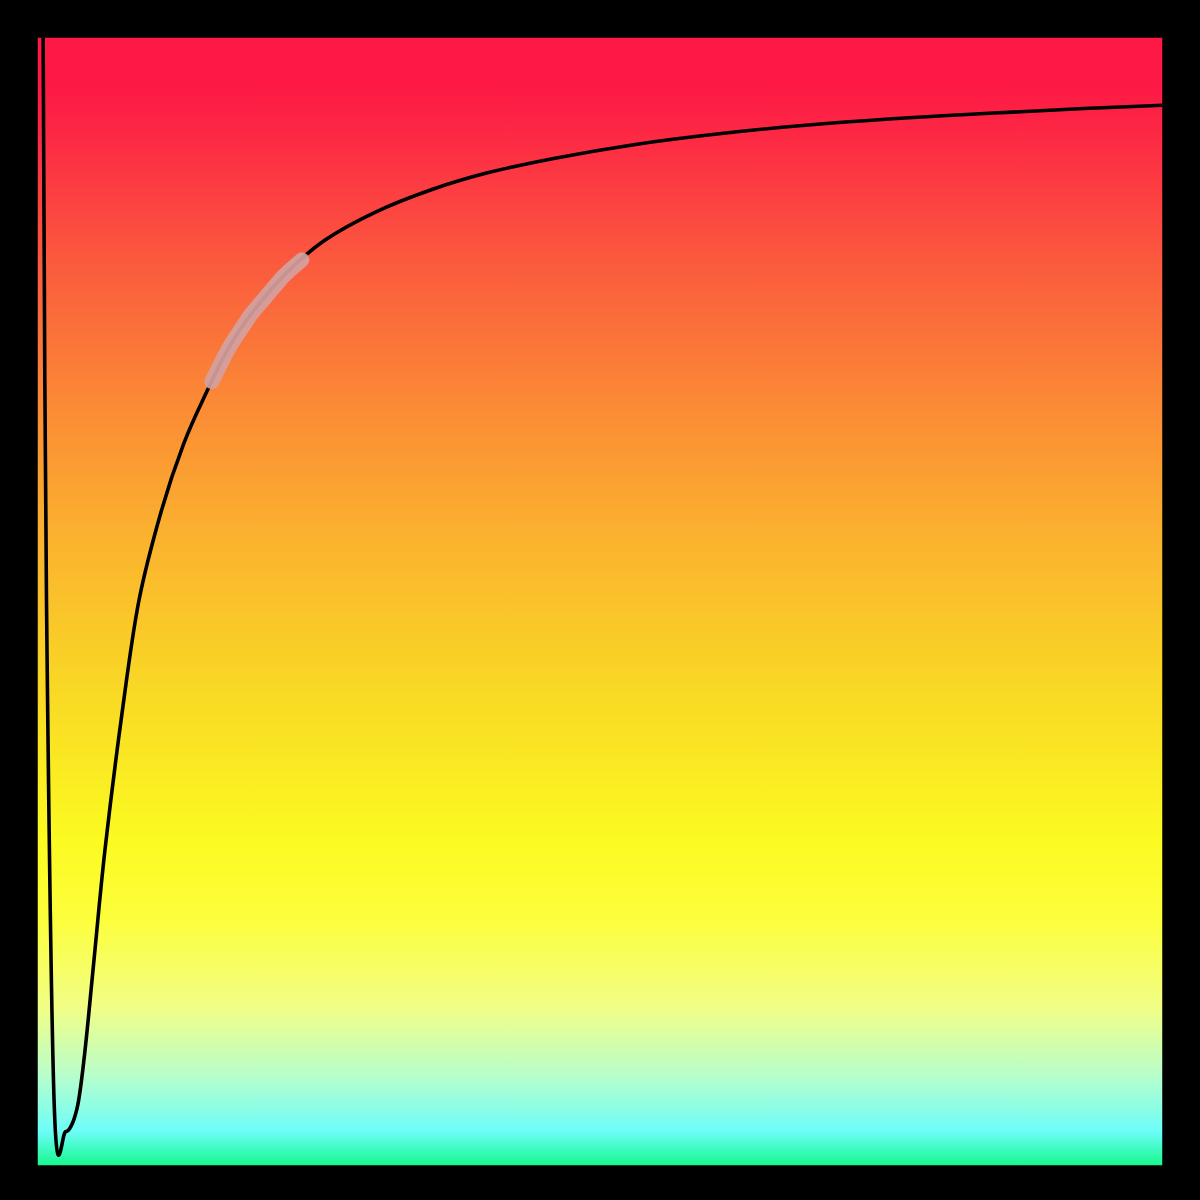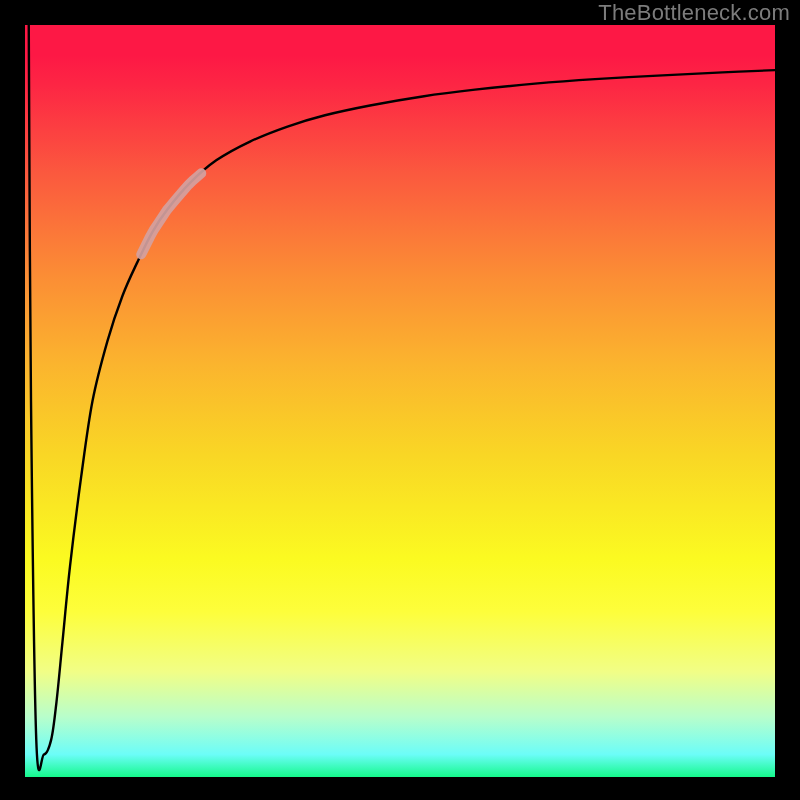--- a/index.html
+++ b/index.html
@@ -77,21 +77,20 @@
     stroke: #d4a19f;
     stroke-opacity: 0.92;
     stroke-width: 10;
     stroke-linecap: round;
   }
 </style>
 </head>
 <body>
 
 <div class="frame">
-  <div class="watermark">TheBottleneck.com</div>
   <div class="plot-area">
     <div class="gradient-bg"></div>
     <svg class="curve" viewBox="0 0 750 752" preserveAspectRatio="none">
       <path class="main-line" d="M 3.75 0.00 C 4.13 62.67, 4.75 256.93, 6.00 376.00 C 7.25 495.07, 9.13 655.49, 11.25 714.40 C 13.38 773.31, 16.25 729.44, 18.75 729.44 C 21.25 729.44, 24.13 723.17, 26.25 714.40 C 28.38 705.63, 29.63 693.09, 31.50 676.80 C 33.38 660.51, 35.25 639.20, 37.50 616.64 C 39.75 594.08, 41.88 569.01, 45.00 541.44 C 48.13 513.87, 52.50 478.77, 56.25 451.20 C 60.00 423.63, 63.13 398.56, 67.50 376.00 C 71.88 353.44, 77.50 333.39, 82.50 315.84 C 87.50 298.29, 92.50 283.88, 97.50 270.72 C 102.50 257.56, 107.50 247.53, 112.50 236.88 C 117.50 226.23, 122.50 215.57, 127.50 206.80 C 132.50 198.03, 136.25 192.39, 142.50 184.24 C 148.75 176.09, 156.88 166.07, 165.00 157.92 C 173.13 149.77, 181.25 142.25, 191.25 135.36 C 201.25 128.47, 213.13 122.20, 225.00 116.56 C 236.88 110.92, 250.00 105.91, 262.50 101.52 C 275.00 97.13, 286.25 93.75, 300.00 90.24 C 313.75 86.73, 328.75 83.60, 345.00 80.46 C 361.25 77.33, 380.00 74.07, 397.50 71.44 C 415.00 68.81, 431.25 66.80, 450.00 64.67 C 468.75 62.54, 490.00 60.41, 510.00 58.66 C 530.00 56.90, 548.75 55.52, 570.00 54.14 C 591.25 52.77, 616.25 51.51, 637.50 50.38 C 658.75 49.26, 678.75 48.25, 697.50 47.38 C 716.25 46.50, 741.25 45.50, 750.00 45.12"></path>
       <path class="highlight" d="M 116.25 229.36 L 120.54 220.77 L 124.82 212.17 L 129.11 204.38 L 133.39 197.94 L 137.68 191.49 L 141.96 185.05 L 146.25 179.85 L 150.54 174.84 L 154.82 169.83 L 159.11 164.81 L 163.39 159.80 L 167.68 155.62 L 171.96 151.93 L 176.25 148.25"></path>
     </svg>
   </div>
 </div>
 
 </body></html>

